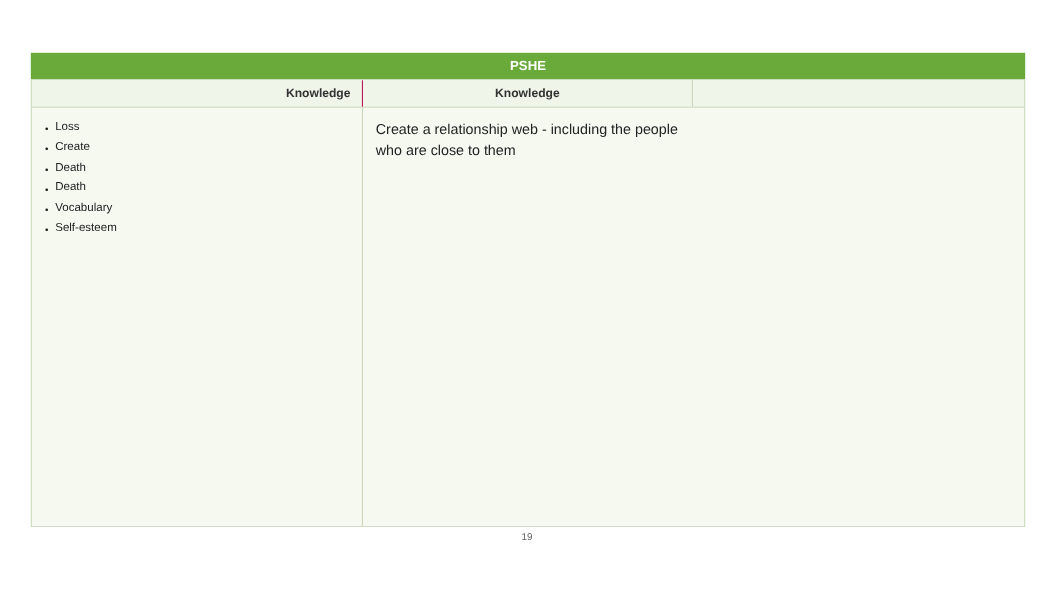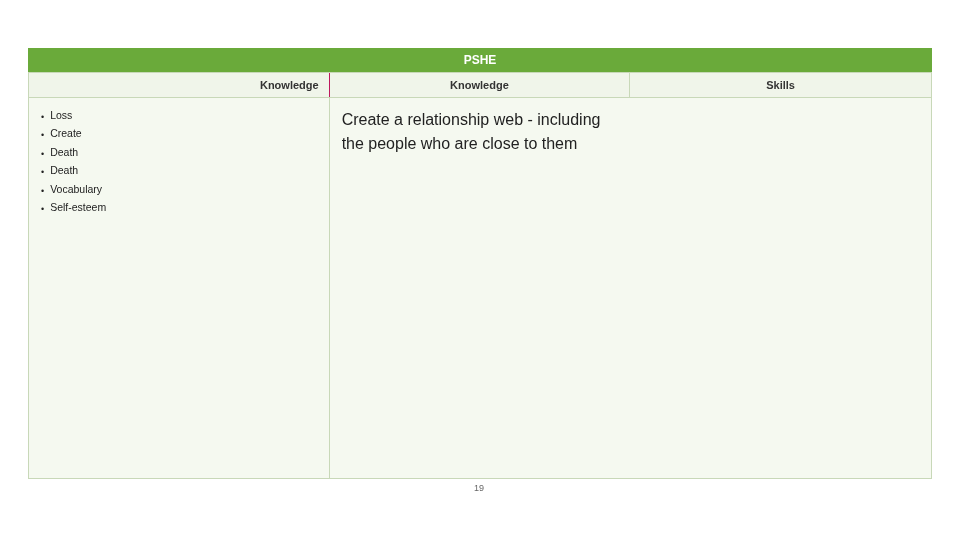--- a/index.html
+++ b/index.html
@@ -86,21 +86,21 @@
       color: #222;
       line-height: 1.5;
     }
     .bullet {
       margin-right: 6px;
       font-size: 9px;
       margin-top: 3px;
       flex-shrink: 0;
     }
     .skills-text {
-      font-size: 16px;
+      font-size: 13px;
       color: #222;
       line-height: 1.5;
     }
     .page-number {
       text-align: center;
       font-size: 9px;
       color: #666;
       margin-top: 4px;
       padding-right: 2px;
     }
@@ -112,23 +112,20 @@
   <div class="header-bar">
     <span>PSHE</span>
   </div>
   <div class="table-wrapper">
     <div class="col-headers">
       <div class="col-header col-knowledge-header">
         <span>Knowledge</span>
       </div>
       <div class="col-header col-vocabulary-header">
         <span>Knowledge</span>
-      </div>
-      <div class="col-header col-skills-header">
-        <span>Skills</span>
       </div>
     </div>
     <div class="content-row">
       <div class="col-vocabulary">
         <ul class="vocab-list">
           <li>
             <span class="bullet">•</span>
             <span>Loss</span>
           </li>
           <li>

